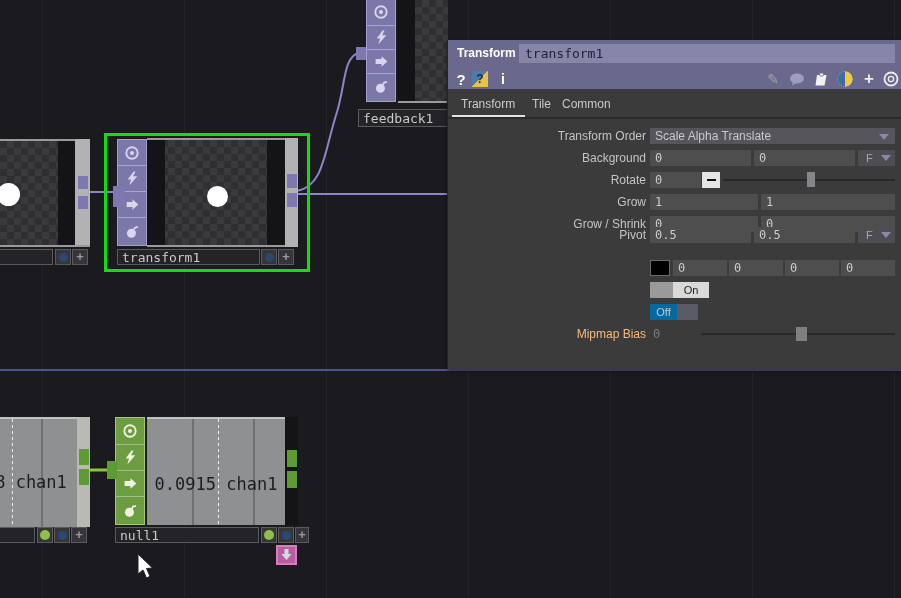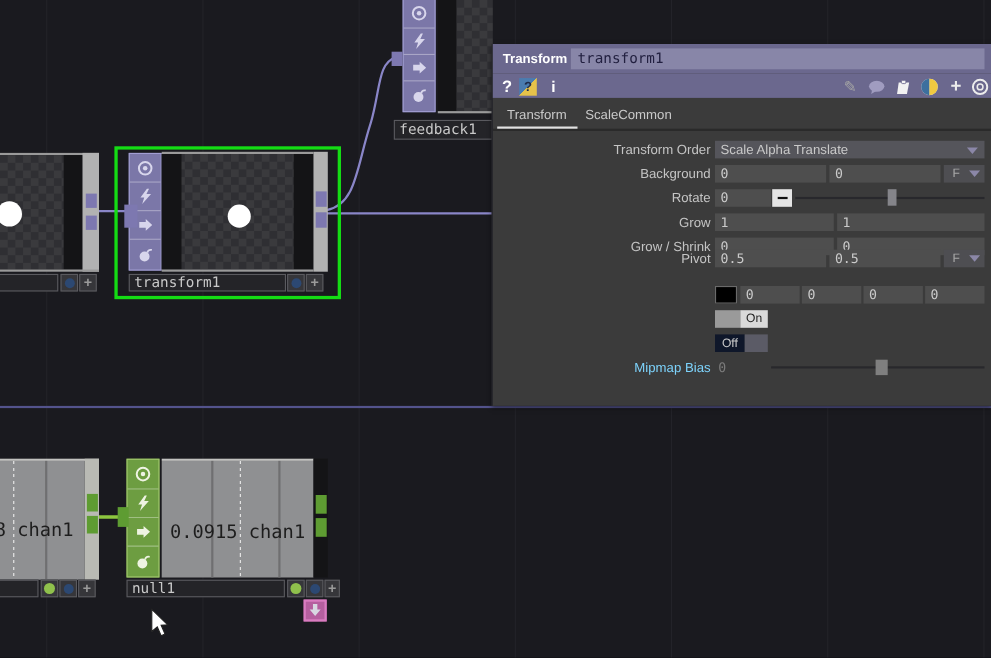--- a/index.html
+++ b/index.html
@@ -44,21 +44,21 @@
   .dlghead{position:absolute;left:0;width:454px;background:#6b688e;}
   .dlgtitle{color:#fff;font-weight:bold;font-size:12px;line-height:27px;padding-left:9px;}
   .namefield{position:absolute;left:71px;top:4px;width:376px;height:19px;background:#8886a8;
              color:#222040;font-size:13px;line-height:19px;padding-left:6px;box-sizing:border-box;}
   .hicon{position:absolute;top:3px;width:18px;height:18px;display:flex;align-items:center;
          justify-content:center;}
   .tab{display:inline-block;color:#c9c9c9;font-size:12px;margin-right:0;}
   .prow{position:absolute;left:0;width:454px;height:22px;}
   .plabel{position:absolute;left:0;top:0;width:198px;height:22px;line-height:22px;text-align:right;
           color:#c4c4c4;font-size:12px;white-space:nowrap;}
-  .plabel.dis{color:#7dd3fc;}
+  .plabel.dis{color:#fdba74;}
   .pfields{position:absolute;left:202px;top:0;width:248px;height:22px;}
   .pfield{position:absolute;top:3px;height:16px;background:#4e4e4e;color:#cbcbcb;font-size:12px;
           line-height:16px;padding-left:5px;box-sizing:border-box;
           font-family:"DejaVu Sans Mono",monospace;}
   .pmenu{background:#55555b;color:#c9c9c9;font-family:"Liberation Sans",sans-serif;}
   .tri{position:absolute;right:6px;top:6px;width:0;height:0;border-left:5px solid transparent;
        border-right:5px solid transparent;border-top:6px solid #8b87a8;}
   .funit{position:absolute;top:3px;height:16px;background:#4e4e52;color:#a8a8a8;font-size:11px;
          line-height:16px;padding-left:8px;box-sizing:border-box;}
   .track{position:absolute;height:2px;background:#28282c;top:10px;}
@@ -302,21 +302,21 @@
       <div class="hicon" style="left:434px">
         <svg width="16" height="16" viewBox="0 0 16 16">
             <circle cx="8" cy="8" r="6.5" fill="none" stroke="#ececec" stroke-width="1.8"></circle>
             <circle cx="8" cy="8" r="2.6" fill="none" stroke="#ececec" stroke-width="1.4"></circle>
           </svg>
       </div>
     </div>
 
     <div class="abs" style="left:0;top:57px;width:454px;height:20px">
       <span class="tab abs" style="left:13px">Transform</span>
-      <span class="tab abs" style="left:84px">Scale</span>
+      <span class="tab abs" style="left:84px">Tile</span>
       <span class="tab abs" style="left:114px">Common</span>
     </div>
     <div class="abs" style="left:0;top:77px;width:454px;height:2px;background:#2a2a2a"></div>
     <div class="abs" style="left:4px;top:75px;width:73px;height:2px;background:#e2e2e2"></div>
 
     <div class="prow" style="top:85px">
       <div class="plabel">Transform Order</div>
       <div class="pfields">
         <div class="pfield pmenu" style="left:0;width:245px"><span>Scale Alpha Translate</span><div class="tri"></div></div>
       </div>
@@ -374,27 +374,27 @@
         <div class="pfield" style="left:23px;width:54px">0</div>
         <div class="pfield" style="left:79px;width:54px">0</div>
         <div class="pfield" style="left:135px;width:54px">0</div>
         <div class="pfield" style="left:191px;width:54px">0</div>
       </div>
     </div>
 
     <div class="prow" style="top:239px">
       <div class="pfields">
         <div class="togg" style="left:0;width:23px;background:#9a9a9a"></div>
-        <div class="togg" style="left:23px;width:25px;background:#d9d9d9;color:#1e1e1e">On</div>
+        <div class="togg" style="left:23px;width:36px;background:#d9d9d9;color:#1e1e1e">On</div>
       </div>
     </div>
 
     <div class="prow" style="top:261px">
       <div class="pfields">
-        <div class="togg" style="left:0;width:27px;background:#0f172a;color:#c9c9c9">Off</div>
+        <div class="togg" style="left:0;width:27px;background:#0369a1;color:#c9c9c9">Off</div>
         <div class="togg" style="left:27px;width:21px;background:#5b5b66"></div>
       </div>
     </div>
 
     <div class="prow" style="top:283px">
       <div class="plabel dis">Mipmap Bias</div>
       <div class="pfields">
         <div class="abs mono" style="left:3px;top:3px;height:16px;line-height:16px;font-size:12px;color:#7c7c7c">0</div>
         <div class="track" style="left:51px;width:194px"></div>
         <div class="handle" style="left:146px;width:11px;height:14px;top:4px;background:#7f7f7f"></div>

